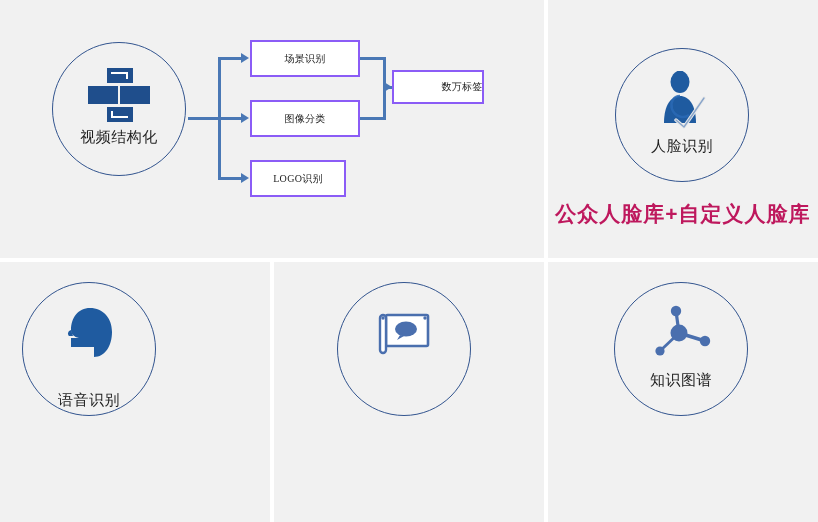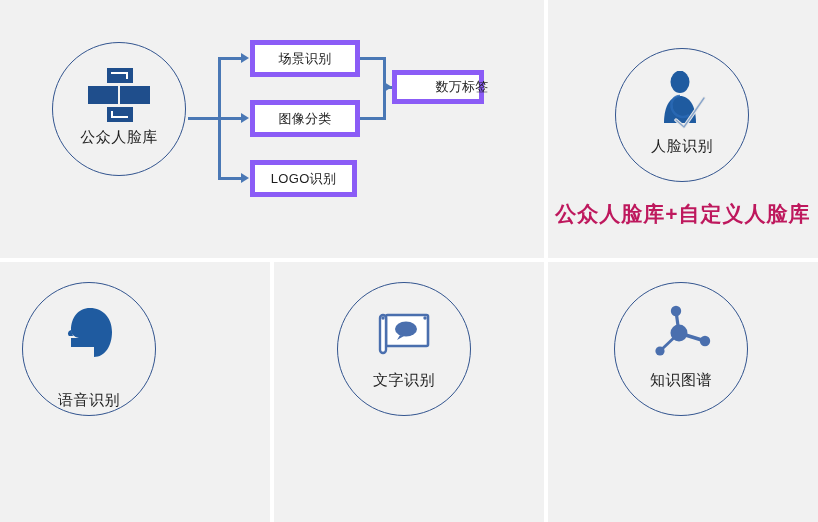--- a/index.html
+++ b/index.html
@@ -107,33 +107,34 @@
     left: 23px; top: 43px; width: 17px; height: 7px;
     border-bottom: 2px solid #ffffff;
     border-left: 2px solid #ffffff;
     box-sizing: border-box;
   }
 
   
   .flow-box {
     position: absolute;
     background: #ffffff;
-    border: 5px solid #8b5cf6;
+    border: 2px solid #8b5cf6;
     box-sizing: border-box;
     display: flex;
     align-items: center;
     justify-content: center;
-    font-size: 13px;
+    font-size: 10px;
     color: #1d1d1d;
     letter-spacing: 0.3px;
     white-space: nowrap;
+    font-family: Liberation Serif, serif;
   }
   #box-scene  { left: 250px; top: 40px;  width: 110px; height: 37px; }
   #box-image  { left: 250px; top: 100px; width: 110px; height: 37px; }
-  #box-logo   { left: 250px; top: 160px; width: 107px; height: 37px; }
+  #box-logo   { left: 250px; top: 160px; width: 96px; height: 37px; }
   #box-tags   { left: 392px; top: 70px;  width: 92px;  height: 34px; padding-left: 48px; }
 
   .conn {
     position: absolute;
     background: #4a78b5;
   }
   .conn-v { width: 3px; }
   .conn-h { height: 3px; }
 
   .arrow-right {
@@ -181,21 +182,21 @@
       <div class="icon-holder" id="icon-video-holder">
         <div class="vs-icon">
           <div class="vs-block vs-top"></div>
           <div class="vs-bracket-tr"></div>
           <div class="vs-block vs-midl"></div>
           <div class="vs-block vs-midr"></div>
           <div class="vs-block vs-bottom"></div>
           <div class="vs-bracket-bl"></div>
         </div>
       </div>
-      <div class="circle-label" id="circle-video-label">公众人脸库</div>
+      <div class="circle-label" id="circle-video-label">视频结构化</div>
     </div>
 
     <div class="conn conn-h" style="left:188px; top:117px; width:32px;"></div>
     <div class="conn conn-v" style="left:218px; top:57px; height:120px;"></div>
 
     <div class="conn conn-h" style="left:218px; top:57px; width:24px;"></div>
     <div class="arrow-right" style="left:241px; top:53px;"></div>
 
     <div class="conn conn-h" style="left:218px; top:117px; width:24px;"></div>
     <div class="arrow-right" style="left:241px; top:113px;"></div>
@@ -258,21 +259,20 @@
       <div class="icon-holder" id="icon-text-holder">
         <svg class="text-icon" viewBox="0 0 58 52" xmlns="http://www.w3.org/2000/svg">
           <rect x="11" y="6" width="42" height="31" rx="1.5" fill="#ffffff" stroke="#4a6fae" stroke-width="2.6"></rect>
           <rect x="5" y="6" width="6" height="38" rx="3" fill="#ffffff" stroke="#4a6fae" stroke-width="2.4"></rect>
           <circle cx="8" cy="9" r="1.7" fill="#4a6fae"></circle>
           <circle cx="50" cy="9" r="1.7" fill="#4a6fae"></circle>
           <ellipse cx="31" cy="20" rx="11" ry="7.6" fill="#4a6fae"></ellipse>
           <path d="M25 26 L22 31 L29 27 Z" fill="#4a6fae"></path>
         </svg>
       </div>
-      <div class="circle-label" id="circle-text-label">文字识别</div>
     </div>
 
   </div>
 
   <div class="panel" id="panel-knowledge">
     <div class="circle" id="circle-knowledge" style="left:66px; top:20px;">
       <div class="icon-holder" id="icon-knowledge-holder">
         <svg class="kg-icon" viewBox="0 0 64 60" xmlns="http://www.w3.org/2000/svg">
           <line x1="30" y1="30" x2="27" y2="8" stroke="#4a6fae" stroke-width="3.2"></line>
           <line x1="30" y1="30" x2="56" y2="38" stroke="#4a6fae" stroke-width="3.8"></line>

